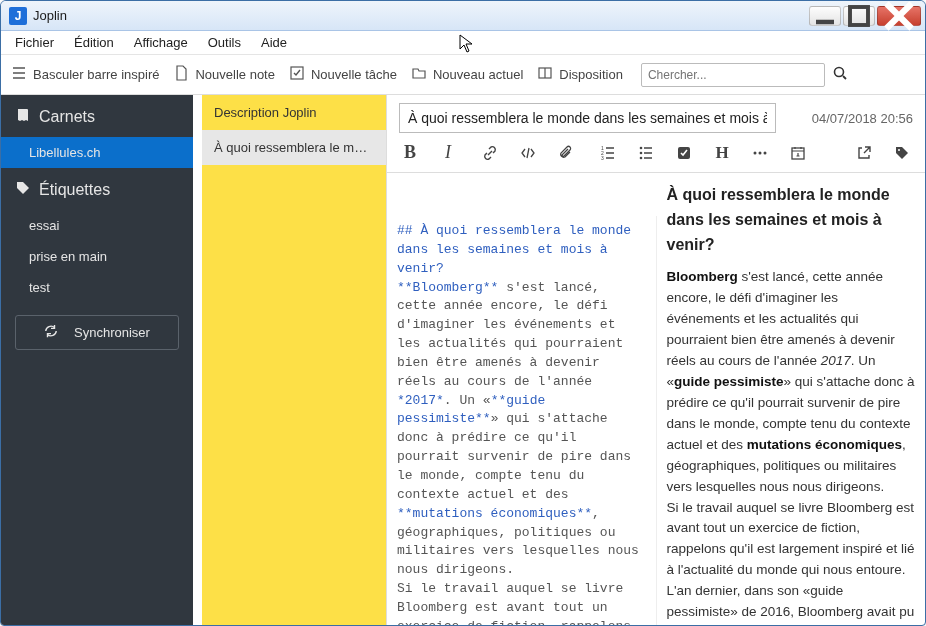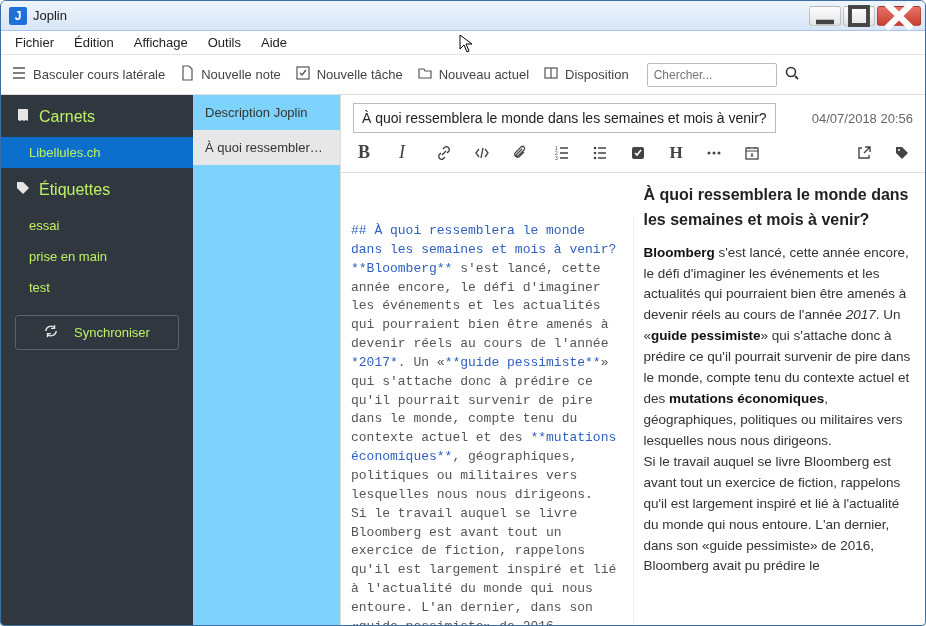--- a/index.html
+++ b/index.html
@@ -10,29 +10,29 @@
 .app-title { color: #1a1a1a; font-size: 13px; flex: 1; }
 .winbtns { display: flex; gap: 2px; }
 .winbtn { width: 32px; height: 20px; border: 1px solid rgba(0,0,0,.2); border-radius: 3px; display: flex; align-items: center; justify-content: center; font-size: 11px; line-height: 1; cursor: pointer; background: linear-gradient(#fdfdfd,#e4e4e4); }
 .winbtn.close { background: linear-gradient(#e67367,#c7402f); color: #fff; width: 44px; }
 .menubar { height: 24px; display: flex; align-items: center; padding: 0 4px; border-bottom: 1px solid #e5e5e5; font-size: 13px; color: #222; }
 .menuitem { padding: 3px 10px; cursor: pointer; }
 .toolbar { height: 40px; display: flex; align-items: center; padding: 0 10px; gap: 14px; border-bottom: 1px solid #ddd; }
 .tbtn { display: flex; align-items: center; gap: 6px; color: #444; cursor: pointer; font-size: 13px; }
 .tbtn svg { width: 16px; height: 16px; }
 .search-wrap { display: flex; align-items: center; margin-left: 4px; }
-.search-input { width: 130px; height: 24px; border: 1px solid #bbb; border-radius: 2px; padding: 0 6px; font-size: 12px; color: #555; }
+.search-input { width: 184px; height: 24px; border: 1px solid #bbb; border-radius: 2px; padding: 0 6px; font-size: 12px; color: #555; }
 .search-btn { width: 30px; height: 24px; border: none; background: none; cursor: pointer; display: flex; align-items: center; justify-content: center; }
 .main { flex: 1; display: flex; min-height: 0; }
-.sidebar { width: 192px; background: #30373f; color: #bef264; display: flex; flex-direction: column; }
+.sidebar { width: 192px; background: #30373f; color: #e5e5e5; display: flex; flex-direction: column; }
 .sb-header { display: flex; align-items: center; gap: 8px; padding: 12px 14px 10px; font-size: 16px; }
 .sb-item { padding: 8px 14px 8px 28px; font-size: 13px; cursor: pointer; }
 .sb-item.active { background: #0b6fcb; }
 .sync-btn { margin: 12px 14px; padding: 8px 0; border: 1px solid #5a626b; border-radius: 3px; text-align: center; font-size: 13px; cursor: pointer; display: flex; align-items: center; justify-content: center; gap: 16px; }
-.notelist { width: 148px; background: #7dd3fc; border-right: 1px solid #ddd; }
+.notelist { width: 185px; background: #fde047; border-right: 1px solid #ddd; margin-left: 9px; }
 .nl-item { padding: 10px 12px; font-size: 13px; color: #333; cursor: pointer; white-space: nowrap; overflow: hidden; text-overflow: ellipsis; }
 .nl-item.selected { background: #e7e7e7; }
 .editor { flex: 1; display: flex; flex-direction: column; min-width: 0; }
 .ed-header { display: flex; align-items: center; padding: 8px 12px 0; gap: 12px; }
 .title-input { flex: 1; height: 30px; border: 1px solid #bbb; padding: 0 8px; font-size: 14px; color: #222; }
 .timestamp { color: #666; font-size: 13px; white-space: nowrap; padding-left: 24px; }
 .ed-toolbar { height: 40px; display: flex; align-items: center; padding: 0 14px; gap: 24px; border-bottom: 1px solid #ddd; color: #444; }
 .ed-toolbar .grp { display: flex; gap: 20px; align-items: center; }
 .ed-toolbar .sp { flex: 1; }
 .edicon { cursor: pointer; display: flex; align-items: center; justify-content: center; width: 18px; height: 18px; }
@@ -84,21 +84,21 @@
     <div class="menuitem">Affichage</div>
     <div class="menuitem">Outils</div>
     <div class="menuitem">Aide</div>
   </div>
 
   <div class="toolbar">
     <div class="tbtn">
       <span><svg viewBox="0 0 16 16">
             <path d="M2 3h12M2 8h12M2 13h12" stroke="#555" stroke-width="1.6"></path>
           </svg></span>
-      <span>Basculer cours latérale</span>
+      <span>Basculer barre inspiré</span>
     </div>
     <div class="tbtn">
       <span><svg viewBox="0 0 16 16">
             <path d="M4 1h6l3 3v11H4z" fill="none" stroke="#555" stroke-width="1.2"></path>
           </svg></span>
       <span>Nouvelle note</span>
     </div>
     <div class="tbtn">
       <span><svg viewBox="0 0 16 16">
             <rect x="2" y="2" width="12" height="12" fill="none" stroke="#555" stroke-width="1.2"></rect>

